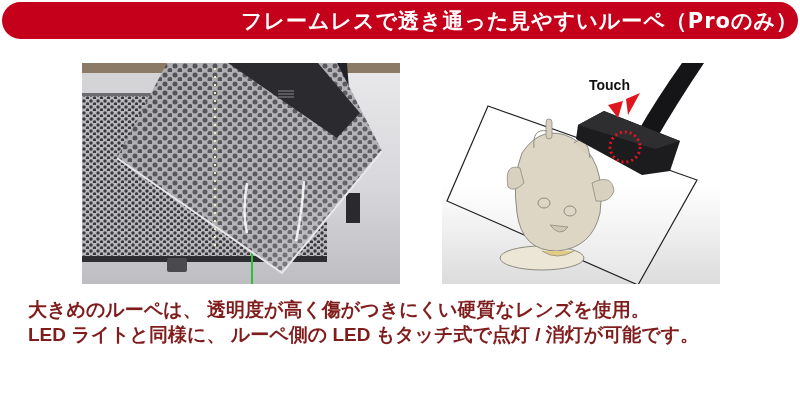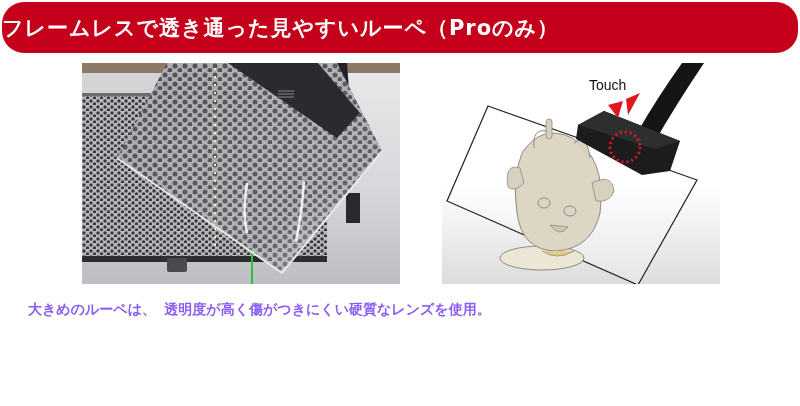--- a/index.html
+++ b/index.html
@@ -1,22 +1,22 @@
 <!DOCTYPE html>
 <html><head>
 <meta charset="utf-8">
 <style>
   * { box-sizing: border-box; margin: 0; padding: 0; }
   html, body { width: 800px; height: 406px; background: #ffffff; overflow: hidden; }
   body { position: relative; font-family: "DejaVu Sans", sans-serif; }
 
   .banner {
-    position: absolute; left: 2px; top: 2px; width: 796px; height: 51px;
+    position: absolute; left: 2px; top: 2px; width: 796px; height: 37px;
     background: #c4001a; border-radius: 22px;
-    display: flex; align-items: center; justify-content: flex-start;
+    display: flex; align-items: center; justify-content: flex-end;
   }
   .banner-title {
     color: #ffffff; font-size: 21px; font-weight: bold; letter-spacing: 1px;
     font-family: "DejaVu Sans", sans-serif;
   }
 
   
   .photo-left {
     position: absolute; left: 82px; top: 63px; width: 318px; height: 221px;
     overflow: hidden;
@@ -25,30 +25,30 @@
   .photo-left svg { display: block; }
 
   
   .illus-right {
     position: absolute; left: 442px; top: 63px; width: 278px; height: 221px;
     overflow: hidden;
     background: linear-gradient(180deg, #ffffff 0%, #ffffff 55%, #ececec 80%, #dcdcdc 100%);
   }
   .touch-label {
     position: absolute; left: 147px; top: 14px;
-    font-family: "Liberation Sans", sans-serif; font-weight: normal; font-size: 14px;
+    font-family: "Liberation Sans", sans-serif; font-weight: bold; font-size: 14px;
     color: #111111;
   }
 
   .desc {
     position: absolute; left: 28px; top: 298px; width: 760px;
   }
   .desc-line {
-    font-family: Liberation Mono, monospace; font-weight: bold;
-    font-size: 14px; line-height: 24.5px; color: #8b5cf6; white-space: nowrap;
+    font-family: Liberation Sans, sans-serif; font-weight: bold;
+    font-size: 19px; line-height: 24.5px; color: #7f1d1d; white-space: nowrap;
   }
 </style>
 </head>
 <body>
 
 <div class="banner">
   <span class="banner-title">フレームレスで透き通った見やすいルーペ（Proのみ）</span>
 </div>
 
 <div class="photo-left">
@@ -130,13 +130,14 @@
     <circle cx="183" cy="84" r="15" fill="none" stroke="#e0161e" stroke-width="3" stroke-dasharray="2,3"></circle>
 
     <polygon points="166,42 181,38 176,55" fill="#e0161e"></polygon>
     <polygon points="184,36 198,30 186,52" fill="#e0161e"></polygon>
   </svg>
   <span class="touch-label">Touch</span>
 </div>
 
 <div class="desc">
   <div class="desc-line">大きめのルーペは、 透明度が高く傷がつきにくい硬質なレンズを使用。</div>
+  <div class="desc-line">LED ライトと同様に、 ルーペ側の LED もタッチ式で点灯 / 消灯が可能です。</div>
 </div>
 
 </body></html>

